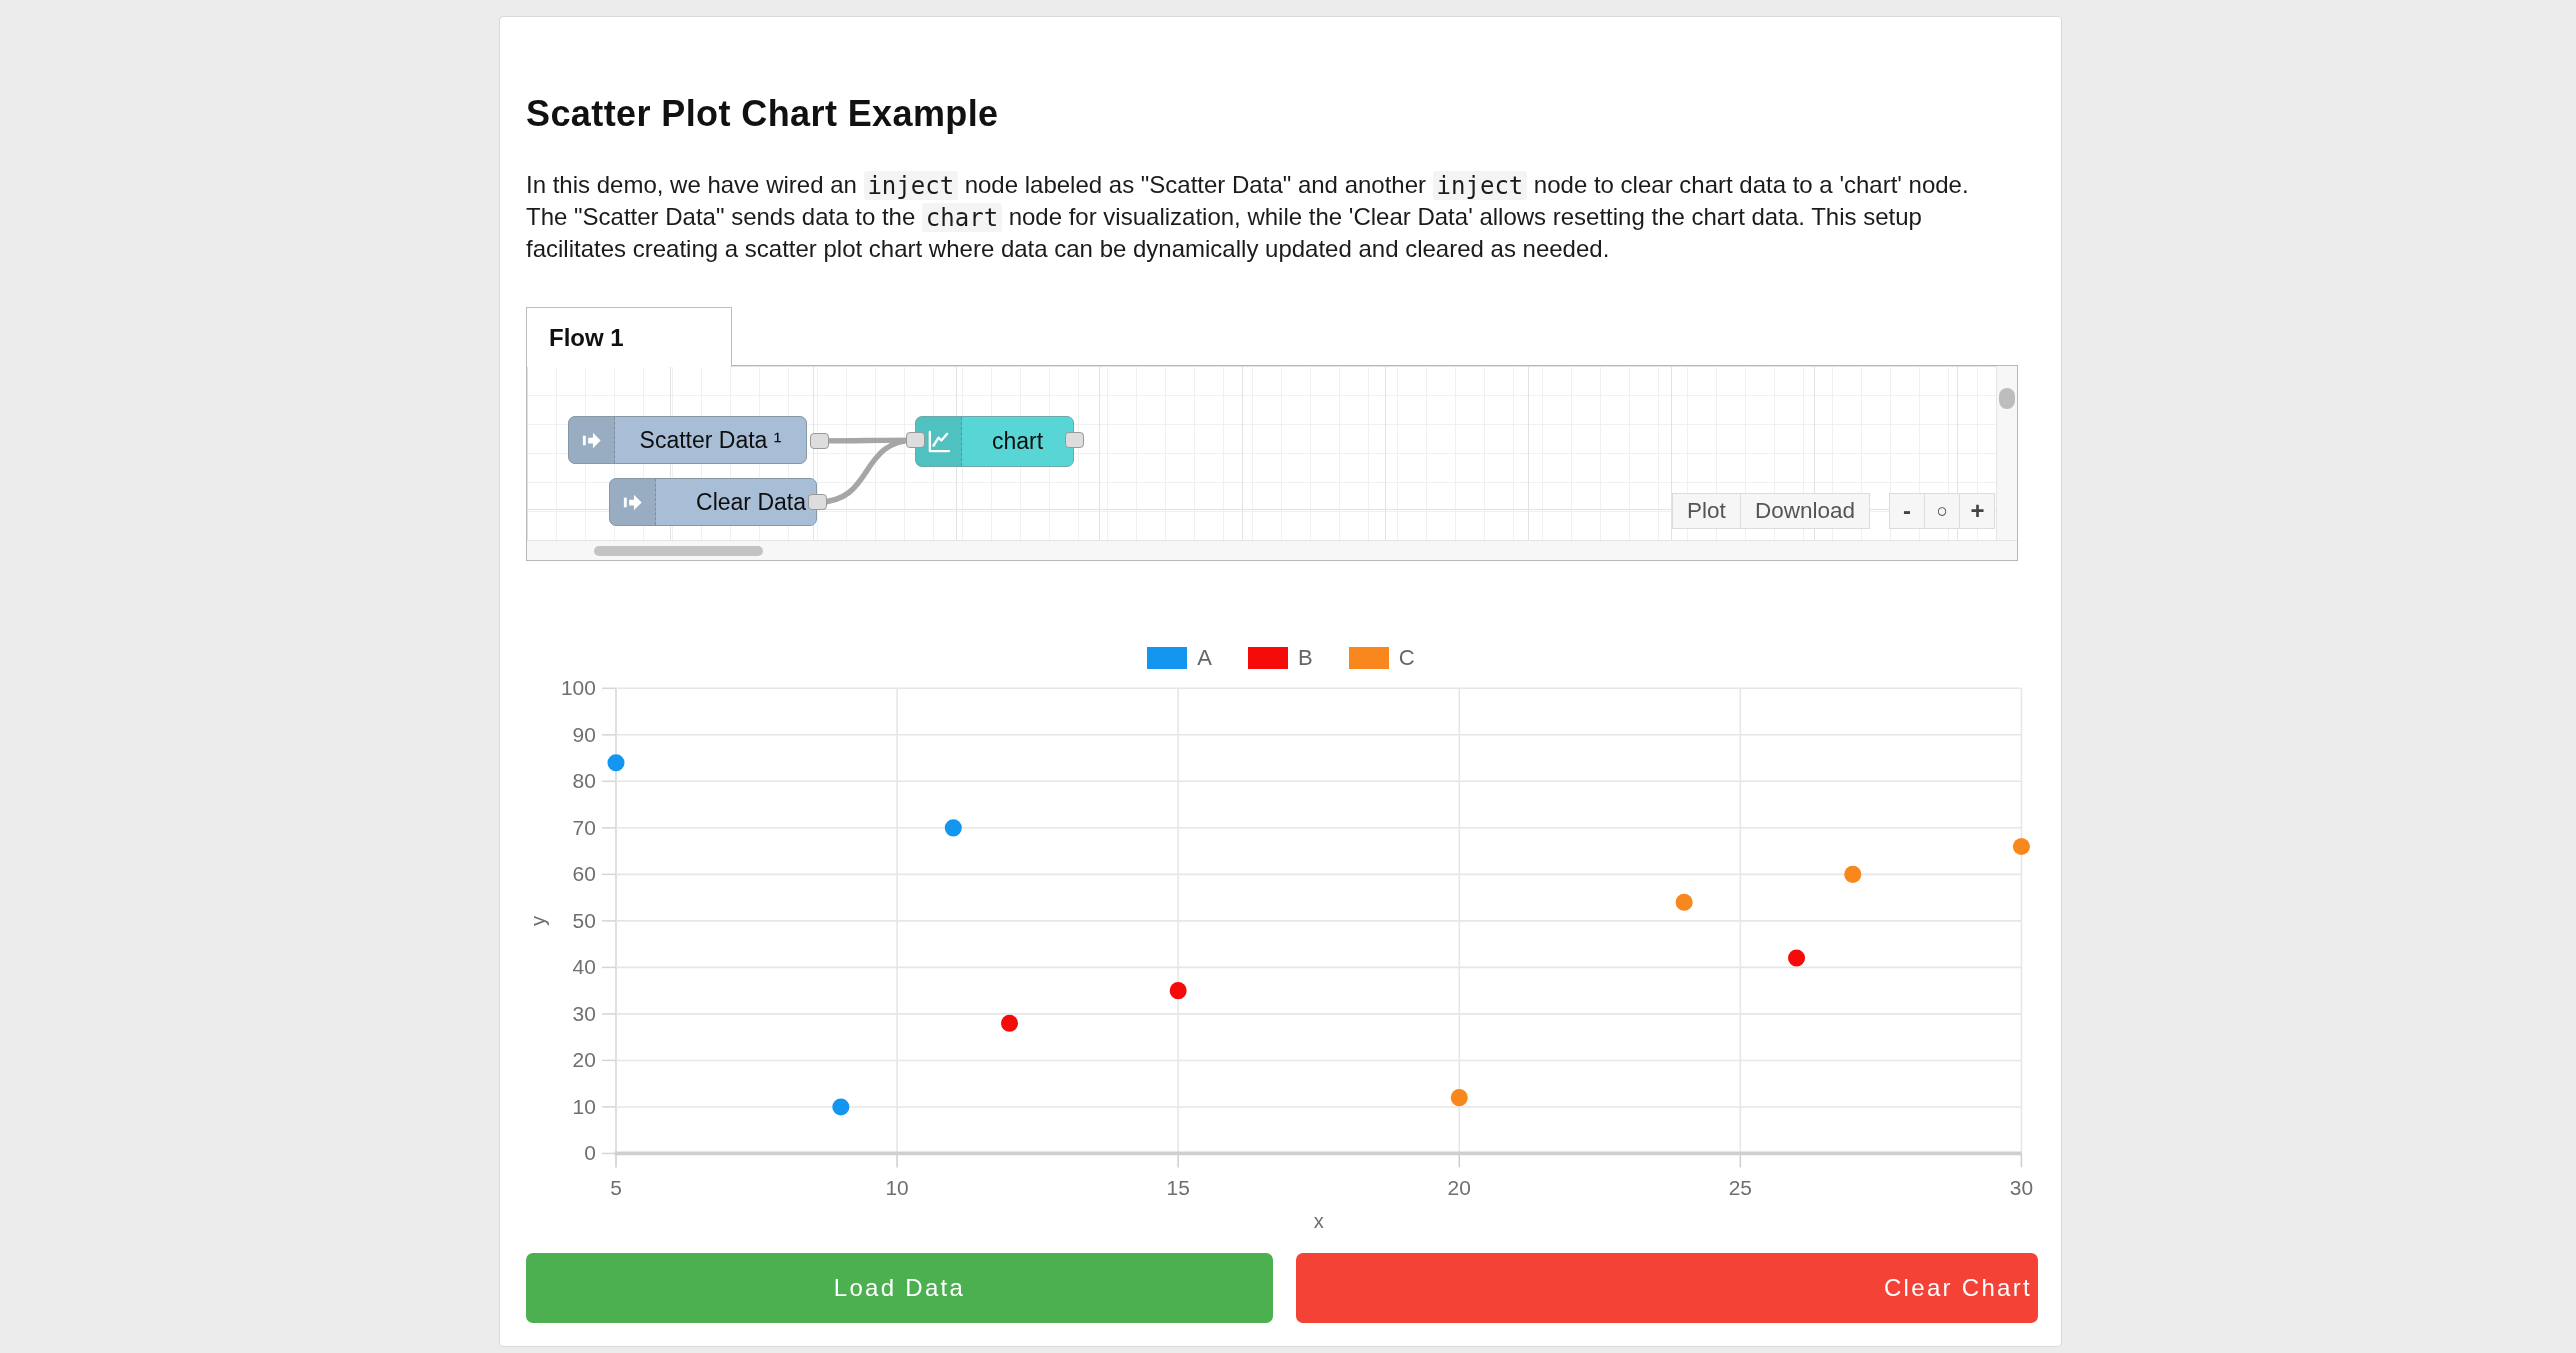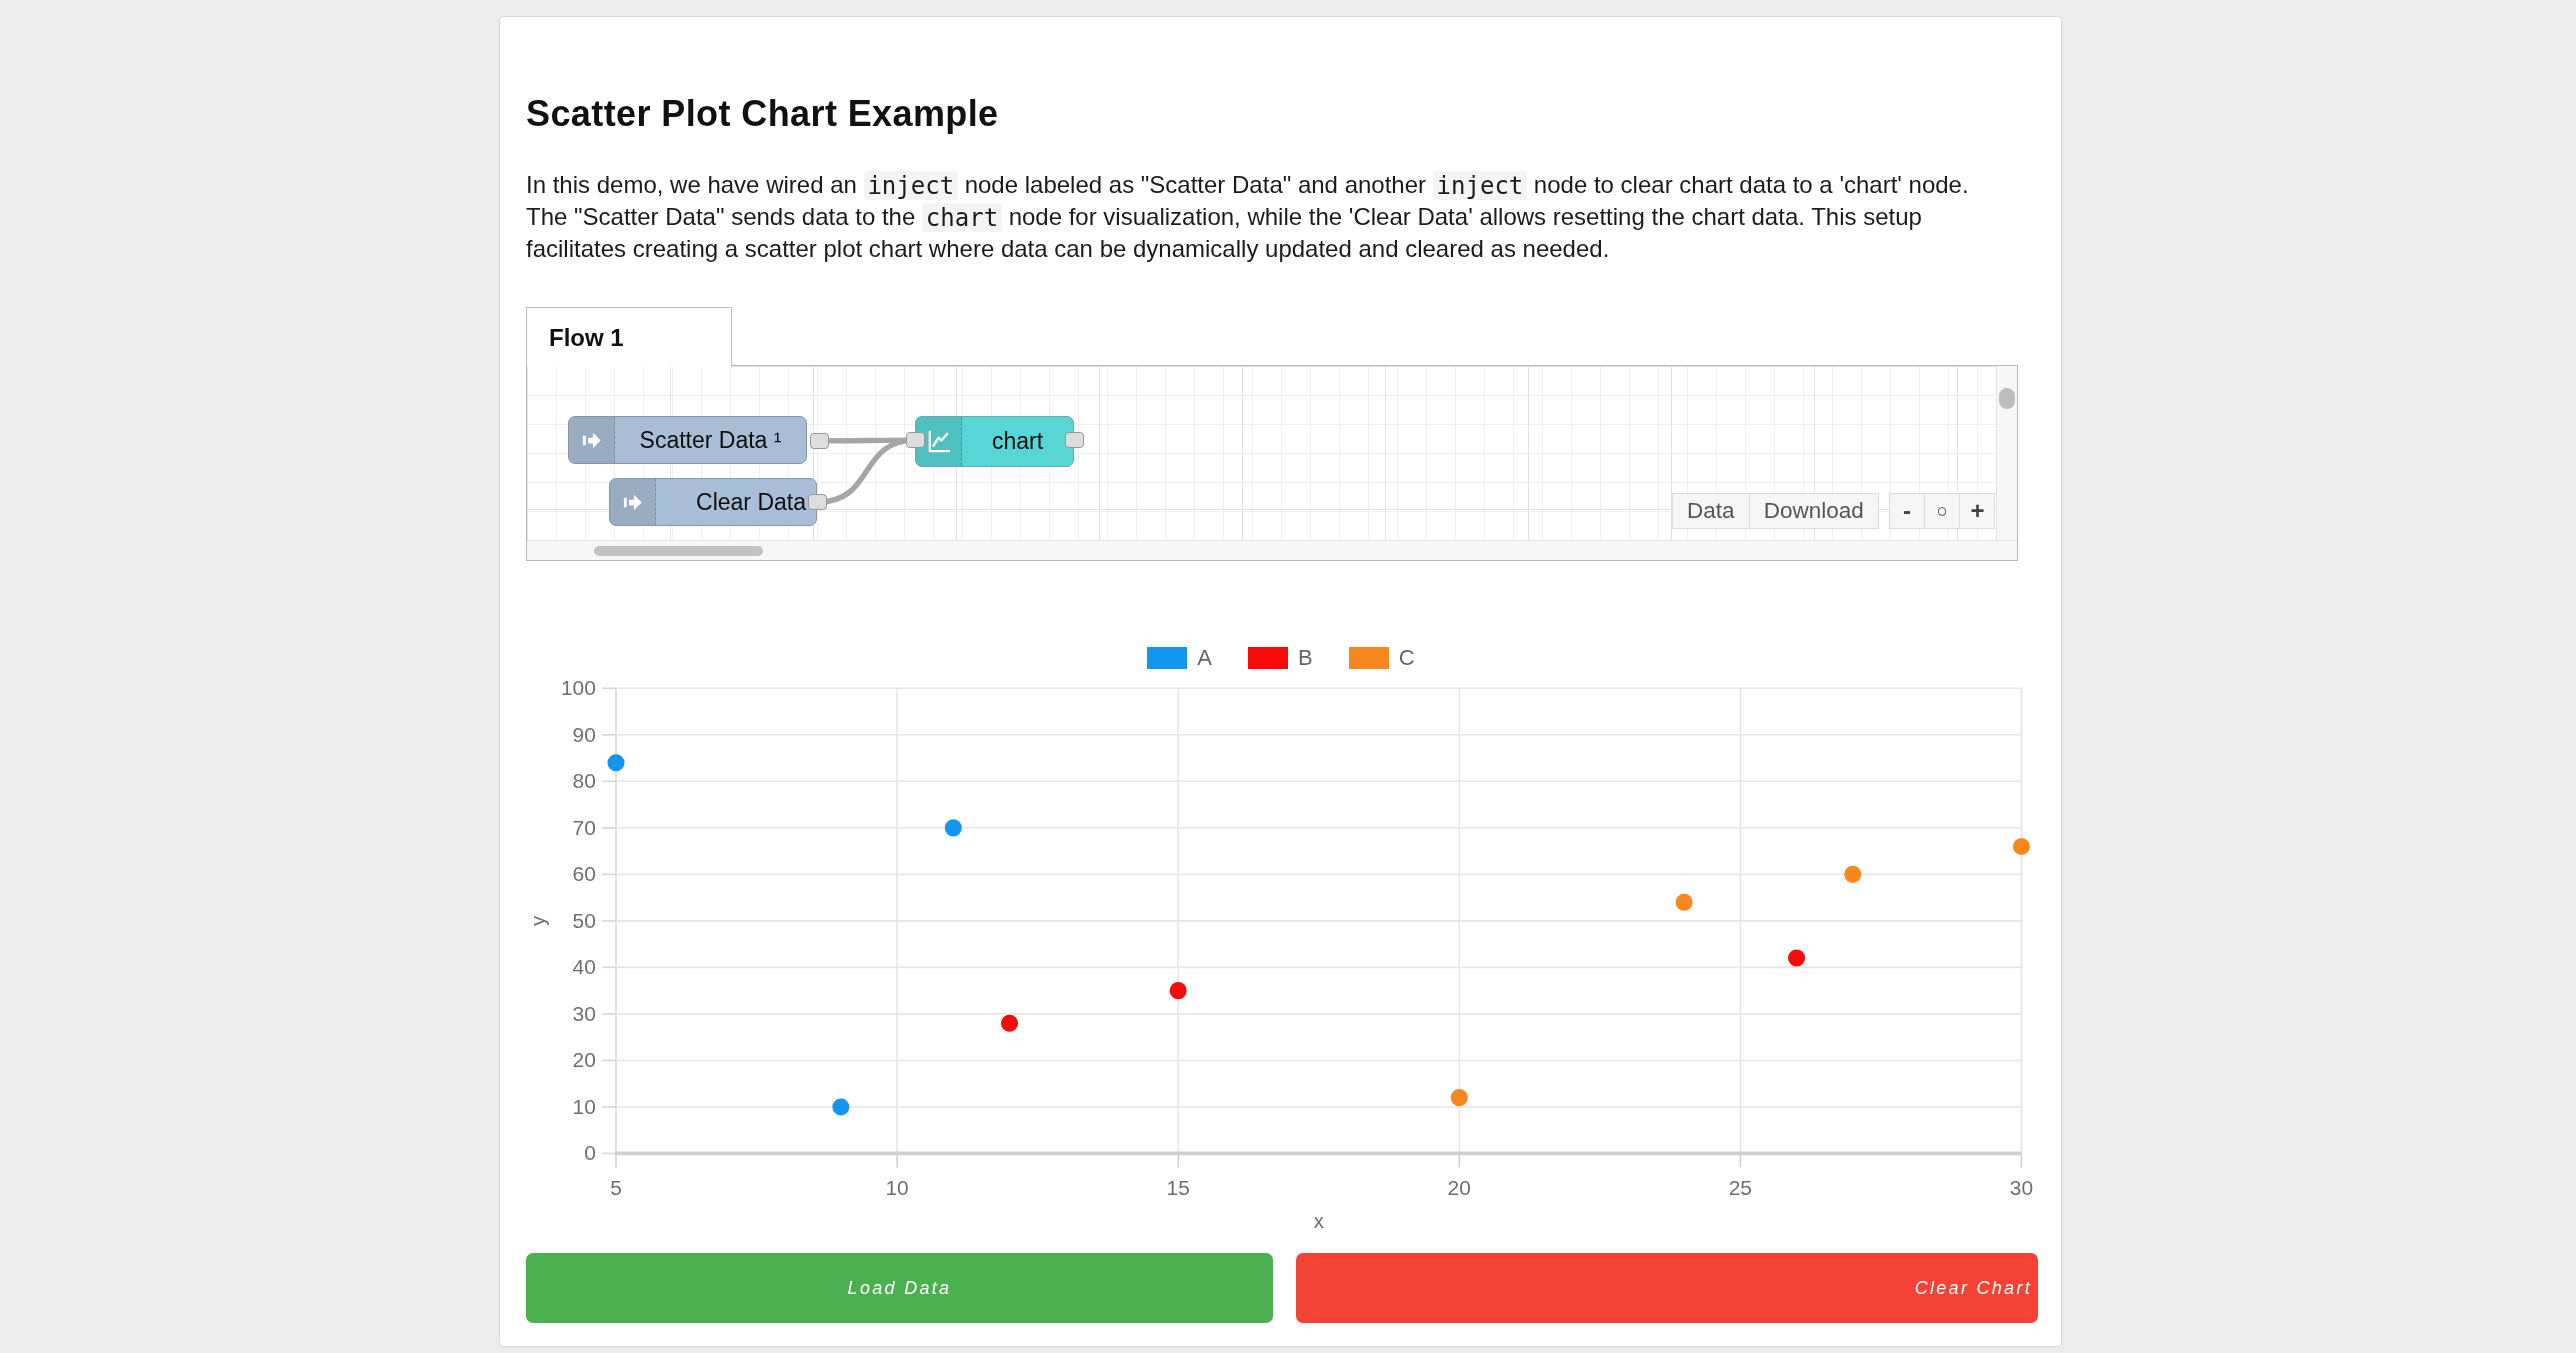--- a/index.html
+++ b/index.html
@@ -95,23 +95,22 @@
     position:absolute;left:26px;top:628px;width:1510px;height:26px;
     display:flex;align-items:center;justify-content:center;gap:36px;
   }
   .legend-item{display:flex;align-items:center;gap:10px;}
   .legend-swatch{width:40px;height:22px;display:inline-block;}
   .legend-label{font-size:22px;color:#666;}
   .plot{position:absolute;left:0;top:0;width:1563px;height:1331px;pointer-events:none;z-index:1;}
   
   .actions button{
     position:absolute;top:1236px;height:70px;border:none;border-radius:7px;
-    color:#fff;font-size:18px;letter-spacing:2.3px;font-family:"Liberation Sans",sans-serif;
+    color:#fff;font-size:24px;letter-spacing:2.3px;font-family:"Liberation Sans",sans-serif;
     cursor:pointer;
-    font-style:italic;
   }
   .btn-load{left:26px;width:747px;}
   .btn-clear{left:796px;width:742px;}
 </style>
 </head>
 <body>
 
 <div class="card">
 
   <h1 class="page-title">Scatter Plot Chart Example</h1>
@@ -159,21 +158,21 @@
           <path d="M8 17 L13 9 L16 12 L22 5"></path>
           <circle cx="8" cy="17" r="1.4" fill="#fff" stroke="none"></circle>
         </svg>
       </span>
       <span class="node-label">chart</span>
     </div>
     <span class="port" style="left:379px;top:66px;"></span>
     <span class="port" style="left:538px;top:66px;"></span>
 
     <div class="flow-toolbar">
-      <div class="flow-btn">Data</div>
+      <div class="flow-btn">Plot</div>
       <div class="flow-btn">Download</div>
     </div>
 
     <div class="zoom-controls">
       <div class="zoom-btn">-</div>
       <div class="zoom-btn reset">○</div>
       <div class="zoom-btn">+</div>
     </div>
 
     <div class="vtrack"></div>

